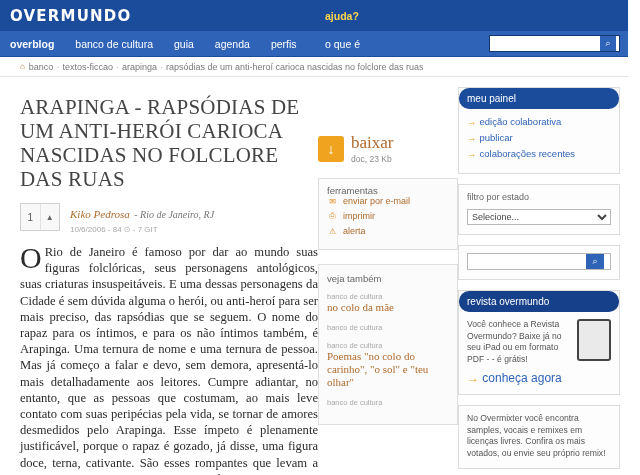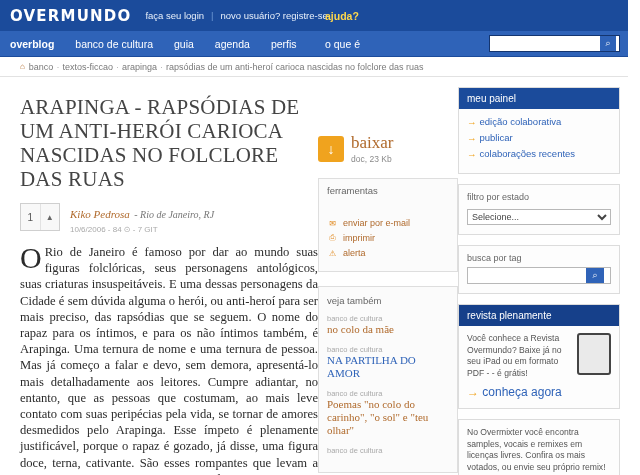--- a/index.html
+++ b/index.html
@@ -219,21 +219,21 @@
 
   .panel {
     border: 1px solid #dedede;
     background: #fbfbfb;
     padding: 6px 8px 8px 8px;
     margin-bottom: 14px;
   }
   .panel-title {
     font-size: 9.5px;
     color: #666;
-    margin-bottom: 22px;
+    margin-bottom: 0;
   }
   .tool-row {
     display: flex; align-items: center;
     font-size: 9px; color: #b06a2c;
     margin-bottom: 5px;
   }
   .tool-ico {
     width: 11px; height: 10px;
     margin-right: 5px;
     display: flex; align-items: center; justify-content: center;
@@ -256,20 +256,21 @@
   .rbox {
     border: 1px solid #dcdcdc;
     background: #fdfdfd;
     margin-bottom: 10px;
   }
   .rbox-head {
     background: #1b4b9b;
     color: #fff;
     font-size: 10px;
     padding: 5px 8px;
+    border-radius: 10px;
   }
   .rbox-head.dark { background: #16408a; }
   .rbox-body { padding: 7px 8px 9px 8px; }
   .rlink {
     display: block;
     font-size: 9.5px;
     color: #2f63b8;
     margin-bottom: 5px;
   }
   .rlink .arrow { color: #f0a31e; margin-right: 3px; }
@@ -320,25 +321,20 @@
     background: #eaeaea;
   }
 </style>
 </head>
 <body>
 
 <div id="page">
 
   <div class="topbar">
     <div class="logo">OVERMUNDO</div>
-    <div class="toplinks">
-      <a>faça seu login</a>
-      <span class="sep">|</span>
-      <a>novo usuário? registre-se</a>
-    </div>
     <div class="ajuda">ajuda?</div>
   </div>
 
   <div class="navbar">
     <span class="item bold">overblog</span>
     <span class="item">banco de cultura</span>
     <span class="item">guia</span>
     <span class="item">agenda</span>
     <span class="item">perfis</span>
     <span class="oque">o que é</span>
@@ -408,21 +404,20 @@
 
       <div class="panel">
         <div class="veja-title">veja também</div>
 
         <div class="veja-item">
           <div class="veja-cat">banco de cultura</div>
           <a class="veja-link">no colo da mãe</a>
         </div>
         <div class="veja-item">
           <div class="veja-cat">banco de cultura</div>
-          <a class="veja-link blue">NA PARTILHA DO AMOR</a>
         </div>
         <div class="veja-item">
           <div class="veja-cat">banco de cultura</div>
           <a class="veja-link">Poemas "no colo do carinho", "o sol" e "teu olhar"</a>
         </div>
         <div class="veja-item">
           <div class="veja-cat">banco de cultura</div>
         </div>
       </div>
     </div>
@@ -442,30 +437,29 @@
         <div class="rbox-body">
           <div class="r-label">filtro por estado</div>
           <select class="r-select">
             <option>Selecione...</option>
           </select>
         </div>
       </div>
 
       <div class="rbox">
         <div class="rbox-body">
-          <div class="r-label">busca por tag</div>
           <div class="r-search">
             <input type="text" style="">
             <div class="ico">⌕</div>
           </div>
         </div>
       </div>
 
       <div class="rbox">
-        <div class="rbox-head dark">revista plenamente</div>
+        <div class="rbox-head dark">revista overmundo</div>
         <div class="rbox-body">
           <div class="ipad-box"></div>
           <div class="promo-text">Você conhece a Revista Overmundo? Baixe já no seu iPad ou em formato PDF - - é grátis!</div>
           <a class="promo-more"><span class="arrow">→</span> <span>conheça agora</span></a>
         </div>
       </div>
 
       <div class="rbox">
         <div class="rbox-body">
           <div class="promo-text">No Overmixter você encontra samples, vocais e remixes em licenças livres. Confira os mais votados, ou envie seu próprio remix!</div>

